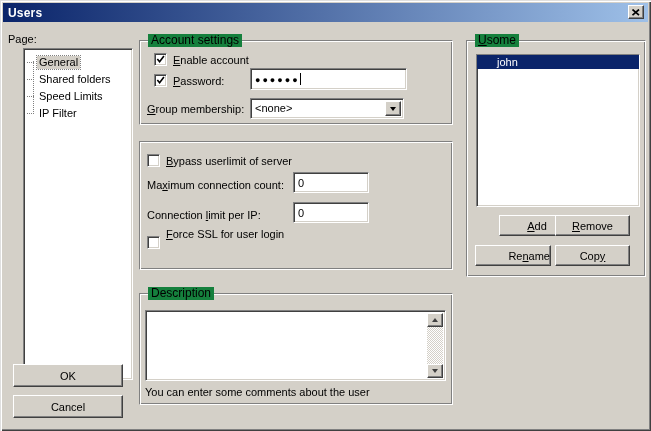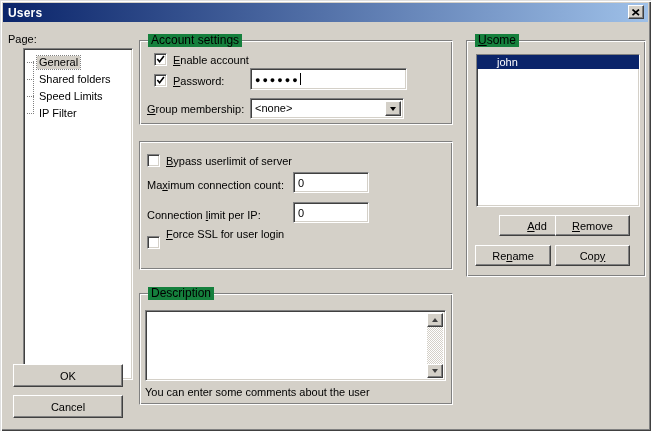--- a/index.html
+++ b/index.html
@@ -195,21 +195,21 @@
       <div class="user-row checked">
         <span>john</span>
       </div>
     </div>
     <div class="btn raised" style="left:0; top:174px; width:76px; height:21px;margin-left:32px;">
       <span><span></span><span class="mn">A</span><span>dd</span></span>
     </div>
     <div class="btn raised" style="left:88px; top:174px; width:75px; height:21px;">
       <span><span></span><span class="mn">R</span><span>emove</span></span>
     </div>
-    <div class="btn raised" style="left:8px; top:204px; width:76px; height:21px;">
+    <div class="btn raised" style="left:8px; top:204px; width:76px; height:21px;justify-content:flex-end;">
       <span><span>Re</span><span class="mn">n</span><span>ame</span></span>
     </div>
     <div class="btn raised" style="left:88px; top:204px; width:75px; height:21px;">
       <span><span>Cop</span><span class="mn">y</span><span></span></span>
     </div>
   </div>
 
   <div class="btn raised" style="left:13px; top:364px; width:110px; height:23px;">
     <span>OK</span>
   </div>

